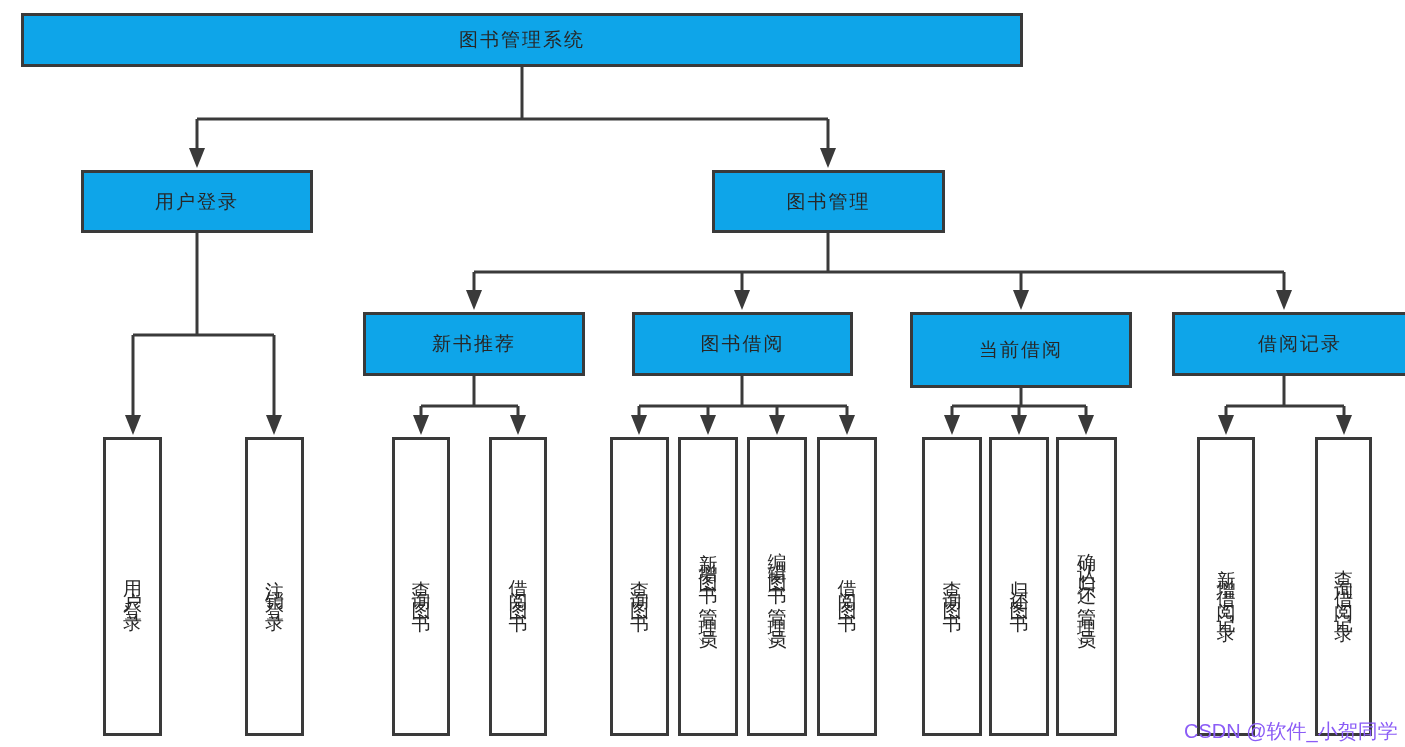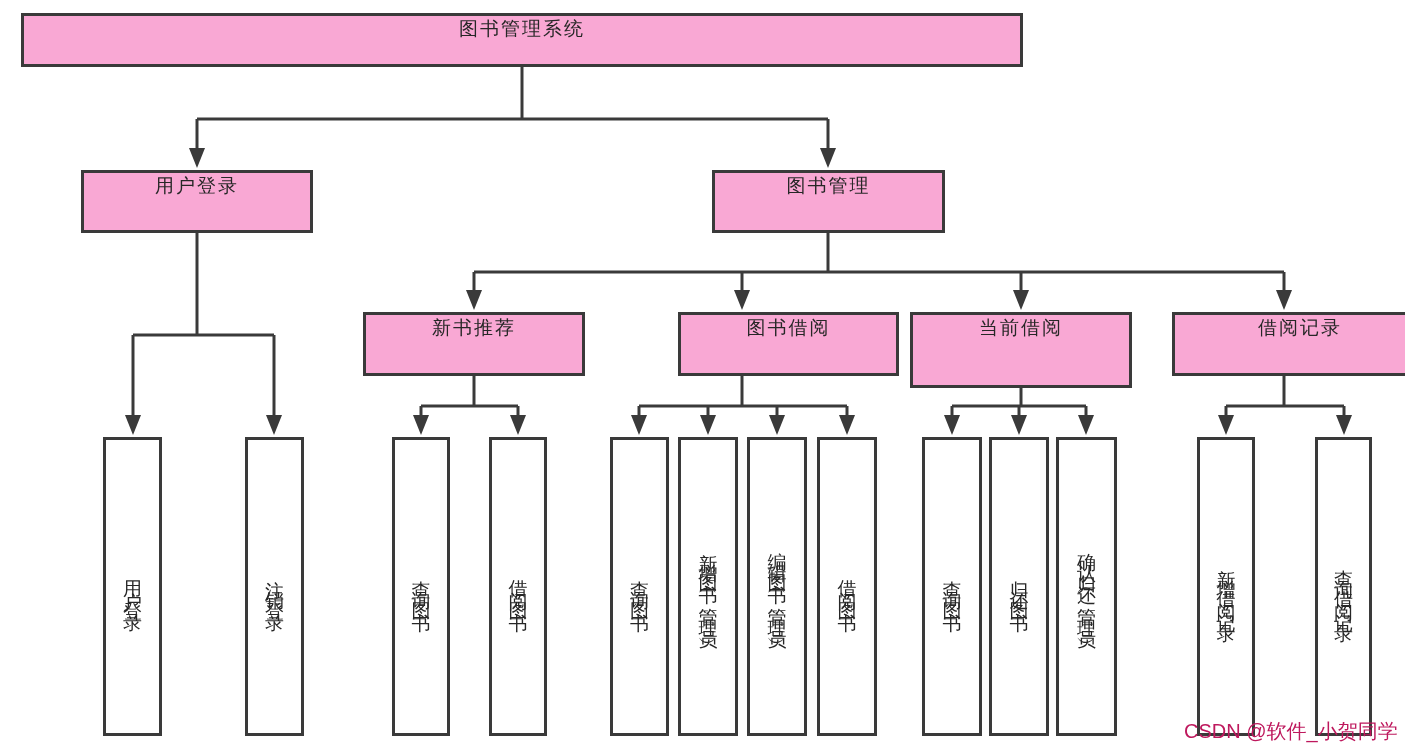--- a/index.html
+++ b/index.html
@@ -28,23 +28,23 @@
     fill: none;
   }
   svg.connectors polygon {
     fill: #3a3a3a;
     stroke: none;
   }
   .hbox {
     position: absolute;
     box-sizing: border-box;
     border: 3px solid #3a3a3a;
-    background: #f9a8d4;
+    background: #0ea5e9;
     display: flex;
-    align-items: flex-start;
+    align-items: center;
     justify-content: center;
     font-size: 19px;
     letter-spacing: 2px;
     color: #272727;
     z-index: 2;
     white-space: nowrap;
   }
   .vbox {
     position: absolute;
     box-sizing: border-box;
@@ -66,21 +66,21 @@
     letter-spacing: 11px;
     color: #272727;
   }
   
   .box-root        { left: 21px;   top: 13px;  width: 1002px; height: 54px; }
   
   .box-user-login  { left: 81px;   top: 170px; width: 232px;  height: 63px; }
   .box-book-mgmt   { left: 712px;  top: 170px; width: 233px;  height: 63px; }
   
   .box-new-rec     { left: 363px;  top: 312px; width: 222px;  height: 64px; }
-  .box-borrow      { left: 632px;  top: 312px; width: 221px;  height: 64px; margin-left: 46px; }
+  .box-borrow      { left: 632px;  top: 312px; width: 221px;  height: 64px; }
   .box-current     { left: 910px;  top: 312px; width: 222px;  height: 76px; }
   .box-records     { left: 1172px; top: 312px; width: 256px;  height: 64px; }
   
   .leaf-1  { left: 103px;  width: 59px; }
   .leaf-2  { left: 245px;  width: 59px; }
   .leaf-3  { left: 392px;  width: 58px; }
   .leaf-4  { left: 489px;  width: 58px; }
   .leaf-5  { left: 610px;  width: 59px; }
   .leaf-6  { left: 678px;  width: 60px; }
   .leaf-7  { left: 747px;  width: 60px; }
@@ -88,21 +88,21 @@
   .leaf-9  { left: 922px;  width: 60px; }
   .leaf-10 { left: 989px;  width: 60px; }
   .leaf-11 { left: 1056px; width: 61px; }
   .leaf-12 { left: 1197px; width: 58px; }
   .leaf-13 { left: 1315px; width: 57px; }
   .watermark {
     position: absolute;
     left: 1184px;
     top: 718px;
     font-size: 20px;
-    color: #be185d;
+    color: #8b5cf6;
     z-index: 5;
     white-space: nowrap;
   }
 </style>
 </head>
 <body>
 
 <div class="canvas">
 
   <svg class="connectors" viewBox="0 0 1405 747" xmlns="http://www.w3.org/2000/svg">

